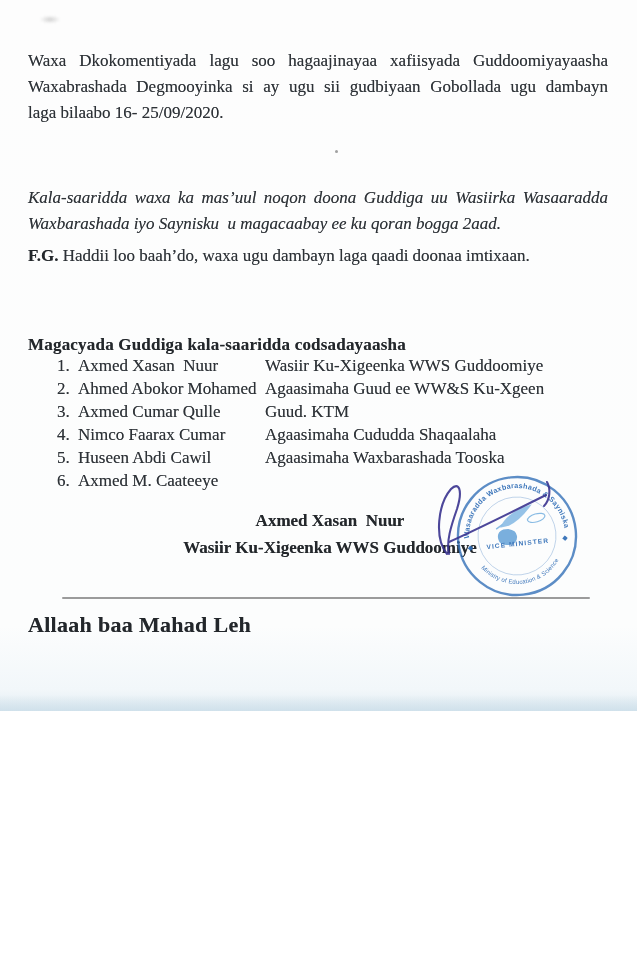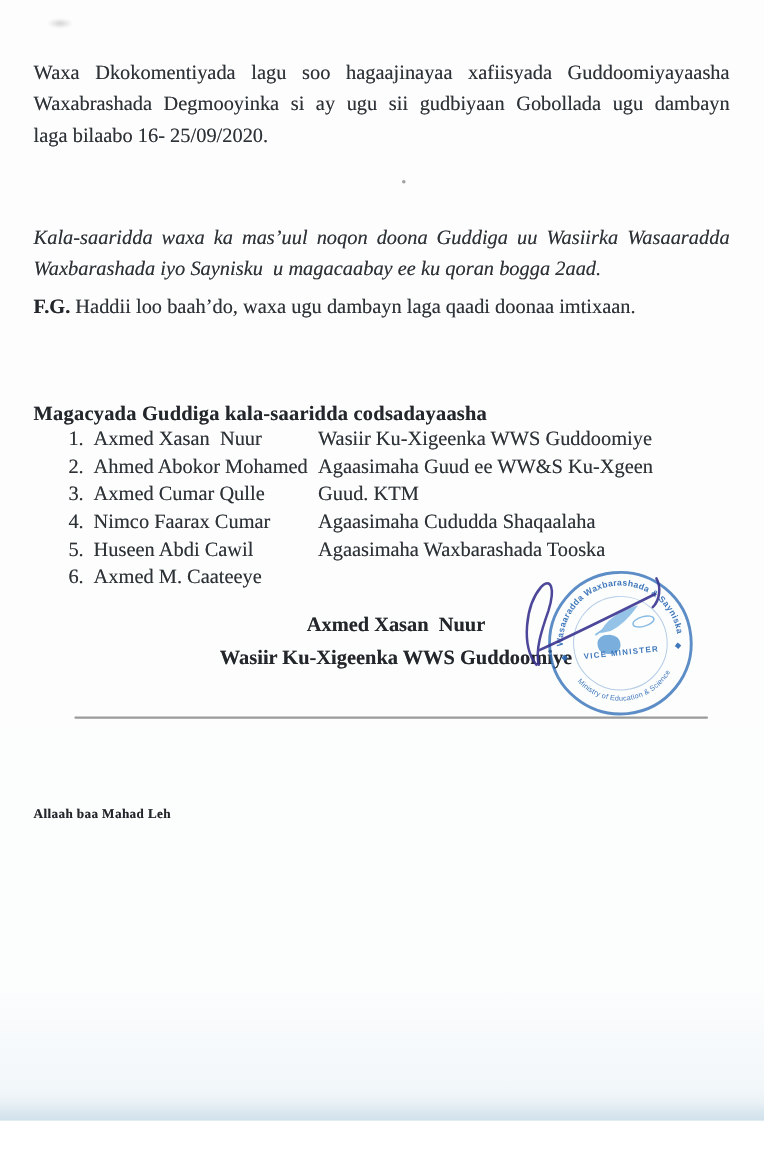--- a/index.html
+++ b/index.html
@@ -1,35 +1,35 @@
 <!DOCTYPE html>
 <html><head>
 <meta charset="utf-8">
 <style>
   html,body{margin:0;padding:0;background:#ffffff;}
   .page{
-    position:relative;width:637px;height:934px;overflow:hidden;
+    position:relative;width:637px;height:711px;overflow:hidden;
     background:linear-gradient(180deg,#fdfdfd 0%,#fcfdfd 88%,#f2f7fa 97%,#e2ecf2 100%);
     font-family:"Liberation Serif","DejaVu Serif",serif;
     color:#2d3237;font-size:17px;
   }
   .page *{box-sizing:border-box;}
   .txtblur{text-shadow:0 0 0.5px rgba(45,50,55,0.55);}
   .para{position:absolute;left:28px;width:580px;line-height:26px;}
   .jl{text-align:justify;text-align-last:justify;}
   .b{font-weight:700;color:#23272b;}
   .heading{position:absolute;left:28px;top:323px;font-size:17px;letter-spacing:0.2px;margin-top:12px;}
   .list{position:absolute;left:28px;top:354px;width:580px;}
   .row{display:flex;height:23px;line-height:23px;}
   .num{width:50px;padding-left:29px;}
   .nm{width:187px;}
   .role{flex:1;}
   .sig{position:absolute;left:150px;top:507px;width:360px;text-align:center;line-height:27px;font-size:17px;}
   .rule{position:absolute;left:62px;top:597px;width:528px;height:2px;background:#828282;opacity:.8;border-radius:1px;}
-  .closing{position:absolute;left:28px;top:673px;font-size:11px;letter-spacing:0.3px;}
+  .closing{position:absolute;left:28px;top:612px;font-size:22px;letter-spacing:0.3px;}
   .smudge{position:absolute;left:36px;top:14px;width:28px;height:11px;border-radius:50%;
     background:radial-gradient(closest-side,rgba(110,110,110,.30),rgba(110,110,110,0) 75%);filter:blur(1px);}
   .ink-dot{position:absolute;left:335px;top:150px;width:3px;height:3px;border-radius:50%;background:#555;opacity:.55;}
   .stamp{position:absolute;left:451px;top:470px;pointer-events:none;}
   .signature-ink{position:absolute;left:420px;top:462px;pointer-events:none;}
   .scan-bottom{position:absolute;left:0;bottom:0;width:637px;height:16px;
     background:linear-gradient(180deg,rgba(210,226,236,0) 0%,rgba(205,223,234,.85) 100%);}
 </style>
 </head>
 <body>

